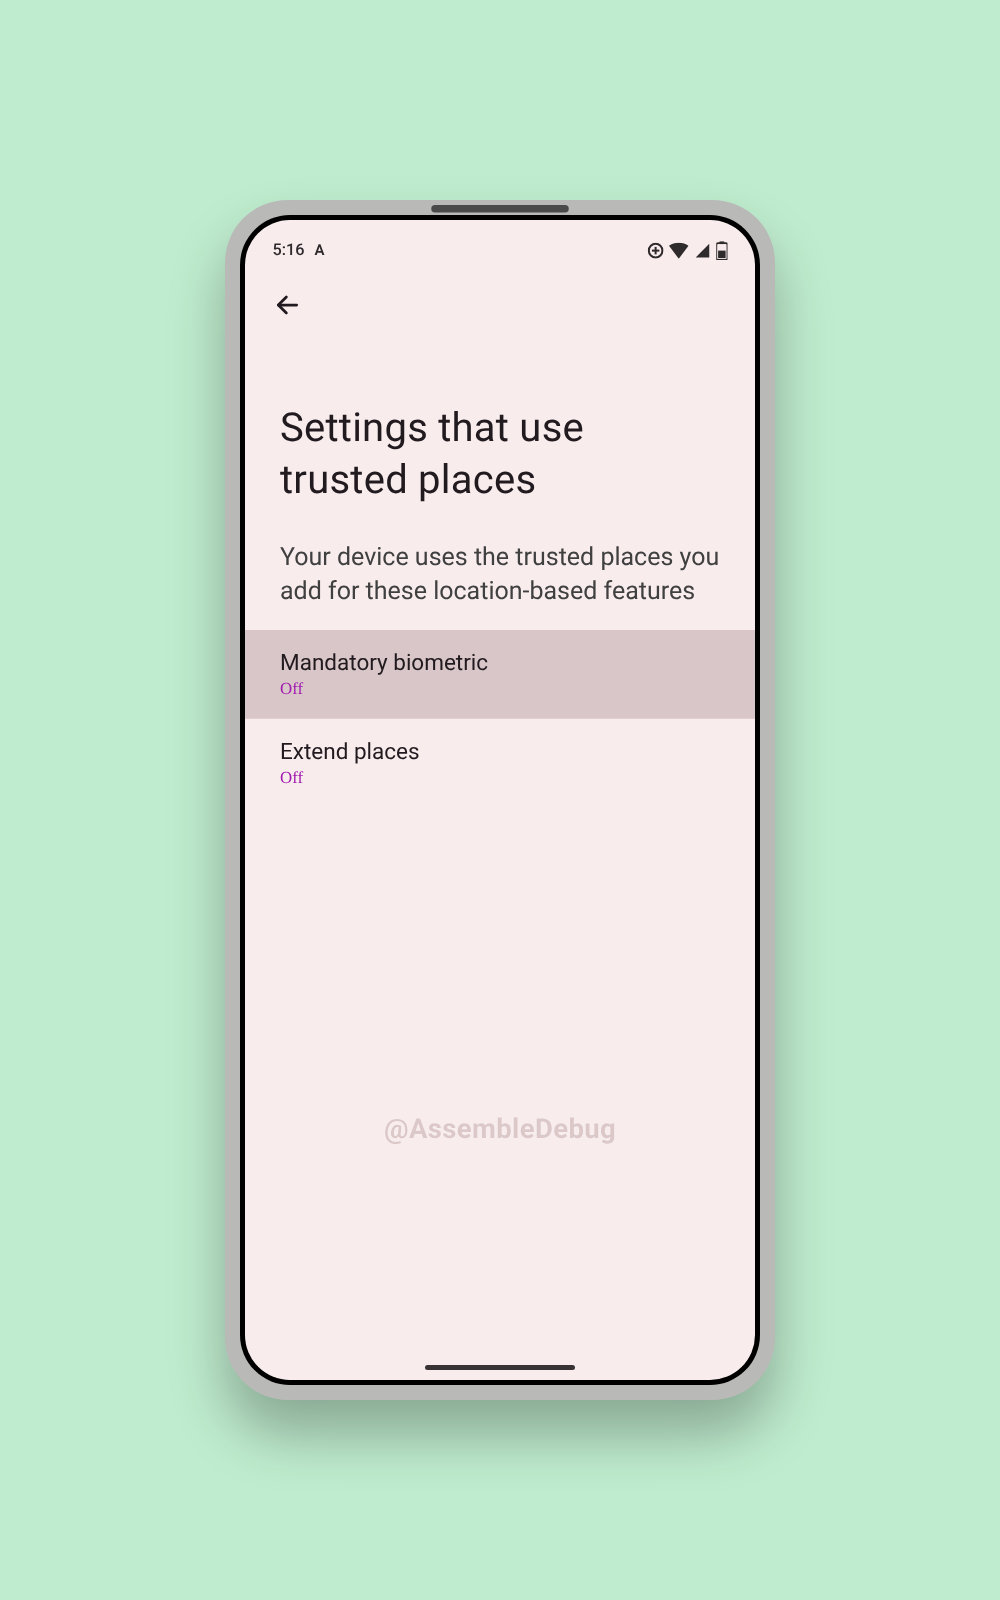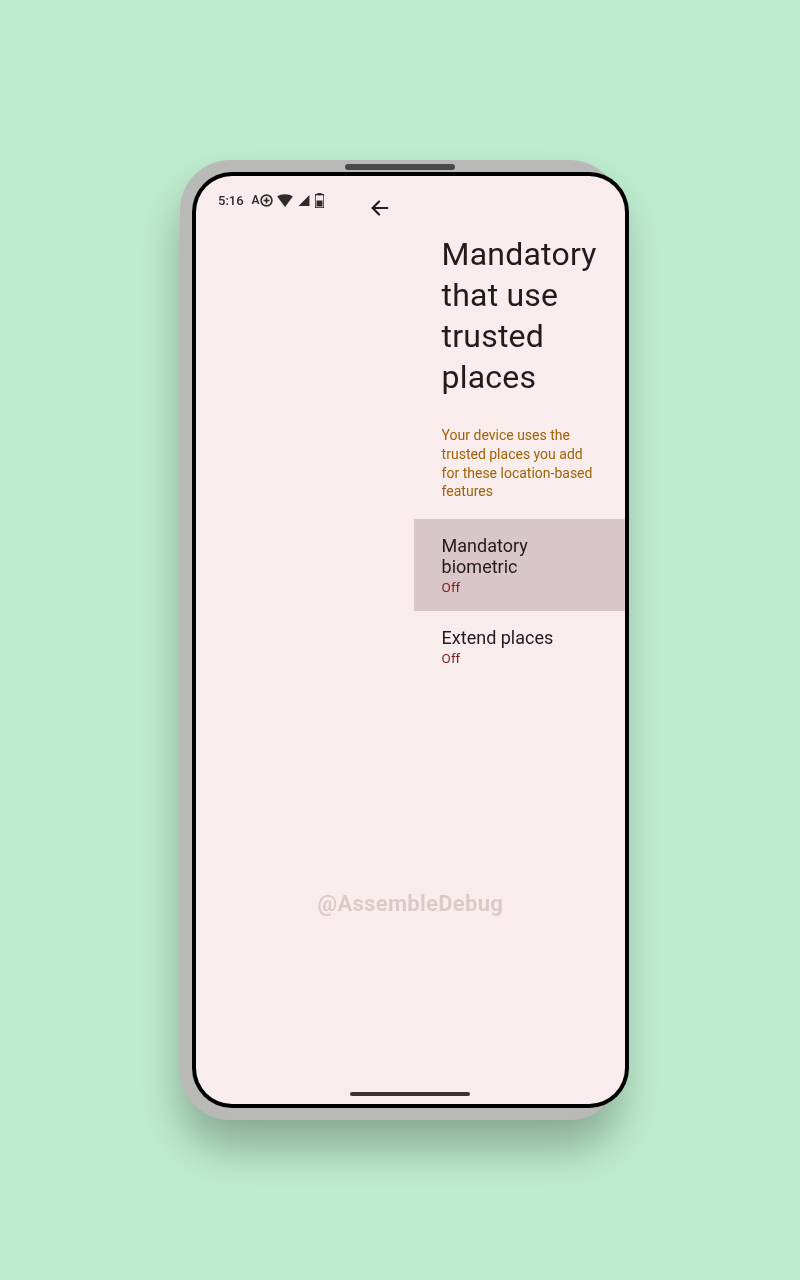--- a/index.html
+++ b/index.html
@@ -43,21 +43,21 @@
     padding: 4px;
     display: flex;
   }
   .screen {
     flex: 1;
     background: #f8eced;
     border-radius: 36px;
     overflow: hidden;
     position: relative;
     display: flex;
-    flex-direction: row;
+    flex-direction: column;
   }
   
   .statusbar {
     height: 36px;
     display: flex;
     align-items: center;
     justify-content: space-between;
     padding: 12px 22px 0 22px;
     color: #2f2a2c;
     font-size: 13px;
@@ -85,40 +85,41 @@
   .title {
     padding: 58px 28px 0 28px;
     font-size: 32px;
     line-height: 1.28;
     font-weight: 400;
     color: #211a1f;
     letter-spacing: 0.2px;
   }
   .subtitle {
     padding: 28px 28px 18px 28px;
-    font-size: 14px;
+    font-size: 20px;
     line-height: 1.35;
-    color: #a16207;
+    color: #404040;
   }
   .item {
     padding: 16px 41px 16px 28px;
     cursor: pointer;
   }
   .item.highlight {
     background: #d8c6c8;
   }
   .item-title {
     font-size: 18px;
     color: #211a1f;
     font-weight: 400;
   }
   .item-sub {
     font-size: 13.5px;
-    color: #7f1d1d;
+    color: #a21caf;
     margin-top: 2px;
+    font-family: Liberation Serif, serif;
   }
   .watermark {
     position: absolute;
     width: 100%;
     text-align: center;
     left: 0;
     bottom: 188px;
     font-size: 22px;
     font-weight: 700;
     color: #dcc8c9;
@@ -183,21 +184,21 @@
           <span>
             <svg width="22" height="22" viewBox="0 0 24 24" fill="none" stroke="#211a1f" stroke-width="2.4" stroke-linecap="round" stroke-linejoin="round">
                 <line x1="20" y1="12" x2="4" y2="12"></line>
                 <polyline points="11 5 4 12 11 19"></polyline>
               </svg>
           </span>
         </div>
       </div>
 
       <div class="content">
-        <div class="title">Mandatory that use trusted places</div>
+        <div class="title">Settings that use trusted places</div>
         <div class="subtitle">Your device uses the trusted places you add for these location-based features</div>
 
         <div class="item highlight">
           <div class="item-title">Mandatory biometric</div>
           <div class="item-sub">Off</div>
         </div>
 
         <div class="item">
           <div class="item-title">Extend places</div>
           <div class="item-sub">Off</div>

